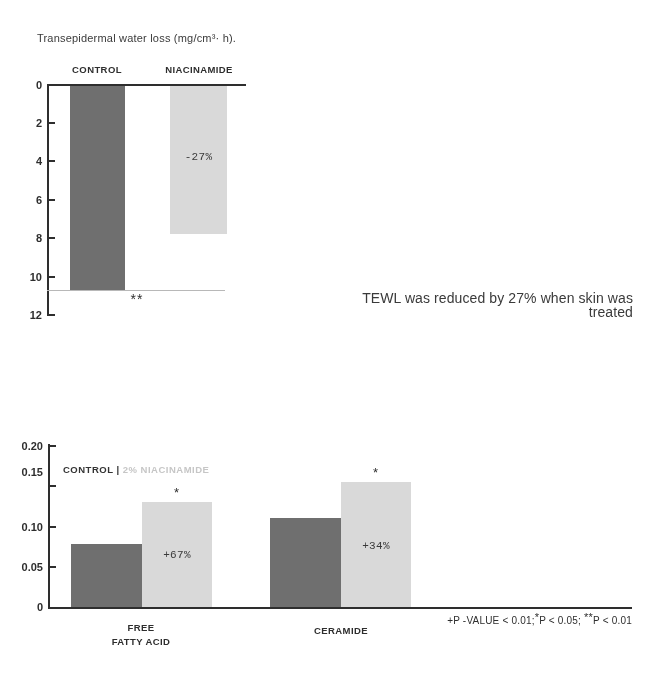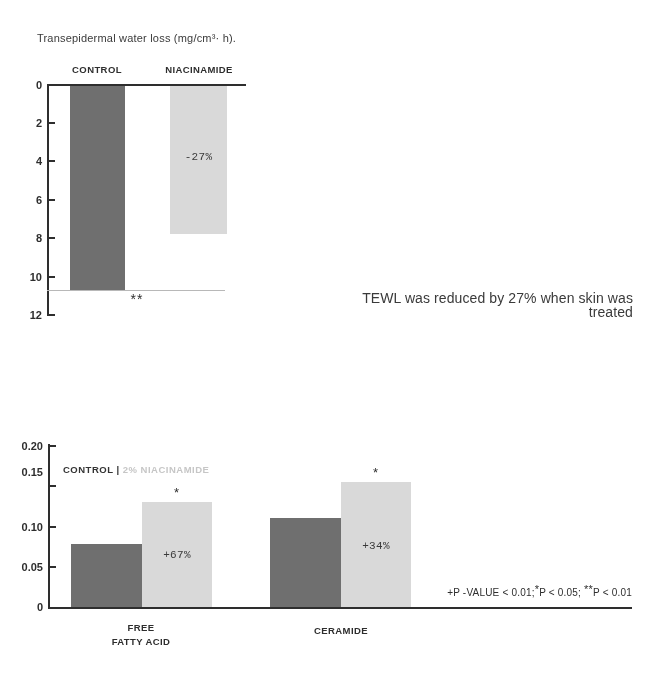--- a/index.html
+++ b/index.html
@@ -102,18 +102,18 @@
 
     <div class="abs bar-label" style="left:142px;top:549px;width:70px;">+67%</div>
     <div class="abs bar-label" style="left:341px;top:540px;width:70px;">+34%</div>
 
     <div class="abs cat-label" style="left:91px;top:621px;width:100px;">
       <div>FREE</div>
       <div>FATTY ACID</div>
     </div>
     <div class="abs cat-label" style="left:291px;top:624px;width:100px;">CERAMIDE</div>
 
-    <div class="abs footnote" style="right:35px;top:586px;width:260px;">
+    <div class="abs footnote" style="right:35px;top:614px;width:260px;">
       <span>+P -VALUE &lt; 0.01;</span><span class="sup">*</span><span>P &lt; 0.05; </span><span class="sup">**</span><span>P &lt; 0.01</span>
     </div>
   </section>
 
 </div>
 
 </body></html>

